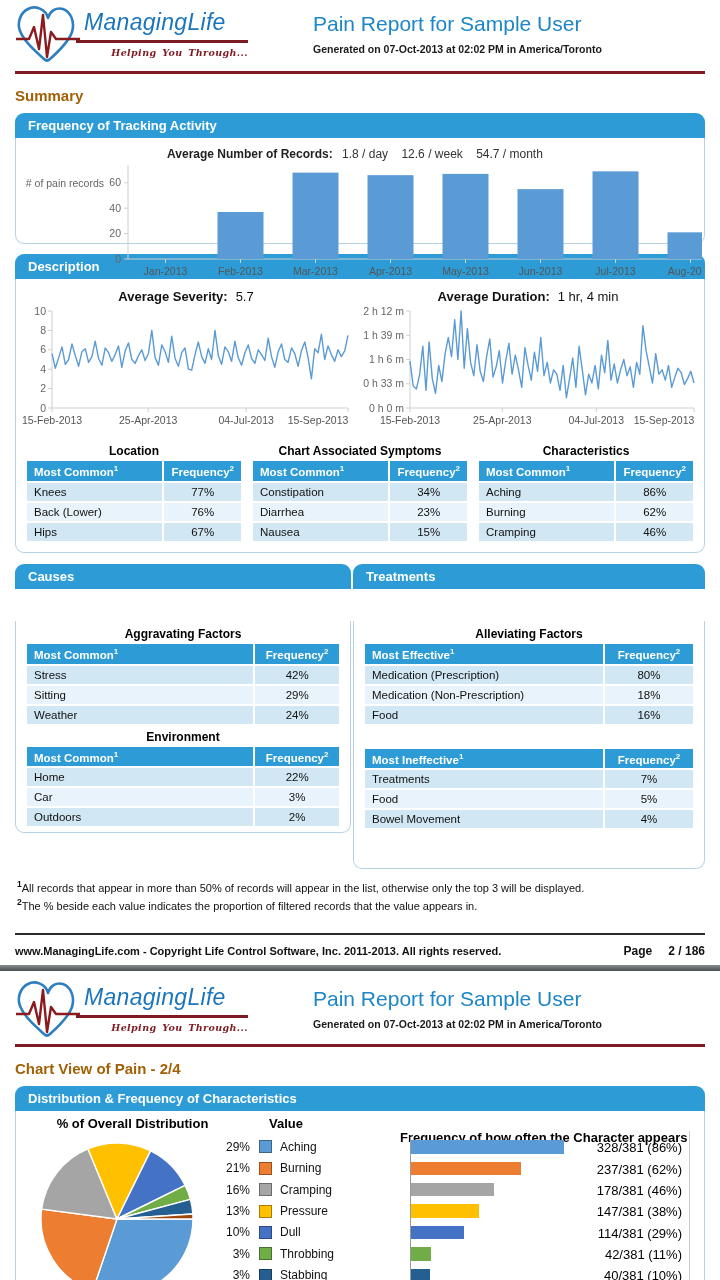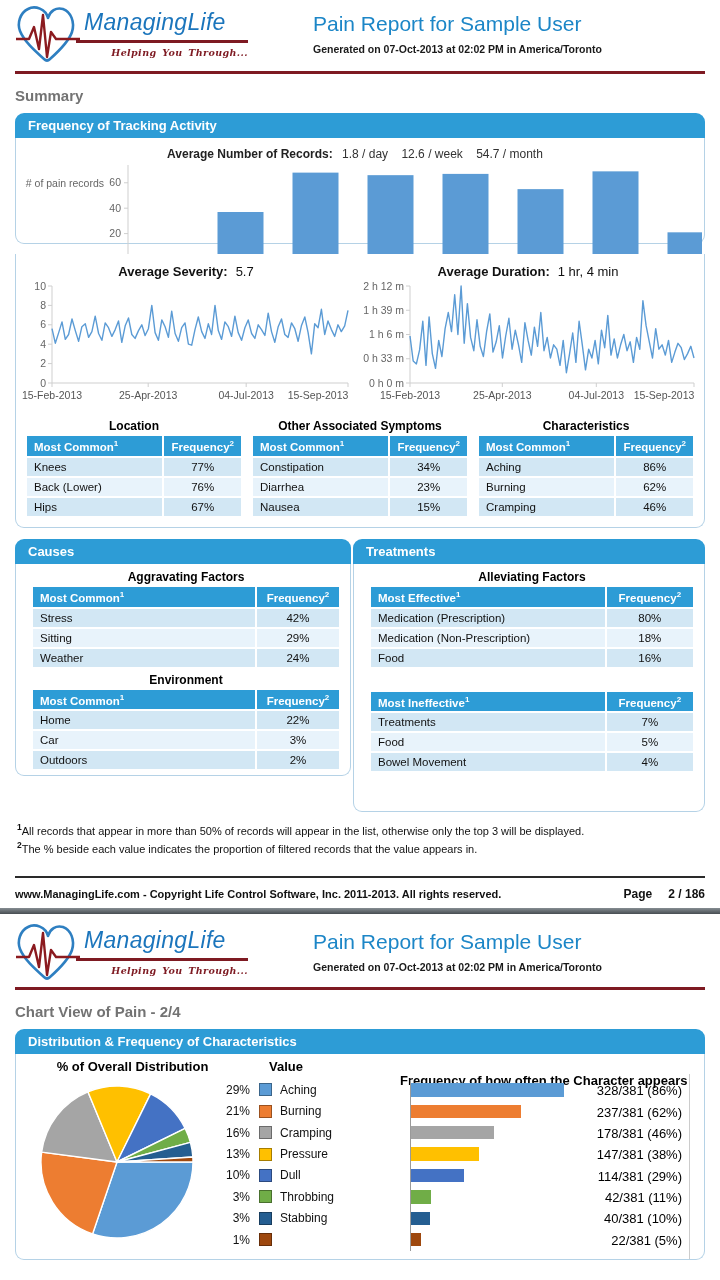--- a/index.html
+++ b/index.html
@@ -11,21 +11,21 @@
   .hdr{position:relative;height:70px;}
   .heart-svg{position:absolute;left:14px;top:2px;}
   .brand-name{position:absolute;left:84px;top:9px;font-size:23px;font-style:italic;color:#1B75BC;letter-spacing:.3px;}
   .brand-line{position:absolute;left:76px;top:40px;width:172px;height:3px;background:#7E1A22;}
   .brand-tag{position:absolute;left:96px;top:47px;width:152px;text-align:right;font-family:"DejaVu Serif",serif;font-style:italic;font-weight:bold;font-size:9.5px;color:#7E1A22;letter-spacing:.4px;word-spacing:2px;}
   .title-blk{position:absolute;left:313px;top:12px;}
   .rpt-title{font-size:21px;color:#1C86C7;}
   .rpt-sub{font-size:10.5px;font-weight:bold;color:#1a1a1a;margin-top:7px;}
   .red-rule{height:3px;background:#7E1A22;margin:1px 15px 0 15px;}
 
-  .section-h{margin:13px 15px 9px 15px;font-size:15px;font-weight:bold;color:#737373;}
+  .section-h{margin:13px 15px 9px 15px;font-size:15px;font-weight:bold;color:#a16207;}
 
   
   .panel{margin:0 15px;}
   .p-head{background:#2D9CD6;color:#fff;font-weight:bold;font-size:13px;padding:5px 13px;border-radius:9px 9px 0 0;}
   .p-body{background:#fff;border:1px solid #B5D2E6;border-top:none;border-radius:0 0 9px 9px;position:relative;}
 
   
   .avg-line{text-align:center;font-size:12px;padding-top:9px;color:#222;}
   .avg-line b{margin-right:6px;}
   .avg-line span{margin-right:10px;color:#333;}
@@ -45,21 +45,21 @@
   .tbl th{background:#2D9CD6;color:#fff;font-size:11.5px;text-align:left;padding:3px 7px;font-weight:bold;}
   .tbl th sup{font-size:8px;}
   .tbl td{font-size:11.5px;padding:3px 7px;background:#D2E7F4;}
   .tbl tbody tr:nth-child(even) td{background:#E8F3FB;}
   .tbl .c{text-align:center;}
 
   .two-col{display:flex;gap:2px;margin:11px 15px 0 15px;}
   .two-col .panel{margin:0;}
   .two-col .col-l{flex:0 0 336px;}
   .two-col .col-r{flex:1 1 auto;}
-  .two-col .p-body{padding:2px 9px 9px 15px;}
+  .two-col .p-body{padding:2px 9px 9px 9px;margin-top:32px;}
 
   
   .footnotes{margin:10px 15px 0 17px;font-size:11px;color:#111;}
   .footnotes div{margin-top:4px;}
   .footnotes sup{font-size:8.5px;font-weight:bold;}
   .black-rule{height:2px;background:#2a2a2a;margin:21px 15px 0 15px;}
   .footer-row{display:flex;justify-content:space-between;align-items:center;margin:9px 15px 0 15px;text-align:center;}
   .footer-left{font-size:11px;font-weight:bold;}
   .footer-right{font-size:12px;font-weight:bold;}
   .footer-right span{margin-left:16px;}
@@ -148,20 +148,21 @@
             <text x="599.5" y="114" text-anchor="middle" font-size="10.5" fill="#555" font-family="&quot;Liberation Sans&quot;, sans-serif">Jul-2013</text>
             <rect x="576.5" y="10.351351351351354" width="46" height="87.64864864864865" fill="#5B9BD5"></rect>
             <line x1="674.5" y1="98" x2="674.5" y2="102" stroke="#CFCFCF"></line>
             <text x="674.5" y="114" text-anchor="middle" font-size="10.5" fill="#555" font-family="&quot;Liberation Sans&quot;, sans-serif">Aug-2013</text>
             <rect x="651.5" y="71.32432432432432" width="46" height="26.675675675675677" fill="#5B9BD5"></rect>
           </svg>
       </div>
     </section>
 
     <section class="panel" style="margin-top:10px;">
+      <div class="p-head">Description</div>
       <div class="p-body">
         <div class="charts-row">
           <div class="chart-half" style="width:336px;">
             <div class="chart-title">
               <b>Average Severity:</b><span>5.7</span>
             </div>
             <svg id="chart-severity" width="336" height="128">
                 <line x1="34" y1="5" x2="34" y2="102" stroke="#CFCFCF"></line>
                 <line x1="34" y1="102" x2="330" y2="102" stroke="#CFCFCF"></line>
                 <line x1="30" y1="102" x2="34" y2="102" stroke="#CFCFCF"></line>
@@ -240,21 +241,21 @@
                     <td class="c">76%</td>
                   </tr>
                   <tr>
                     <td>Hips</td>
                     <td class="c">67%</td>
                   </tr>
                 </tbody>
               </table>
             </div>
             <div class="tbl">
-              <div class="tbl-title">Other Associated Symptoms</div>
+              <div class="tbl-title">Chart Associated Symptoms</div>
               <table>
                 <colgroup>
                   <col>
                   <col style="width: 31%;">
                 </colgroup>
                 <thead>
                   <tr>
                     <th>Most Common<sup>1</sup></th>
                     <th class="c">Frequency<sup>2</sup></th>
                   </tr>

